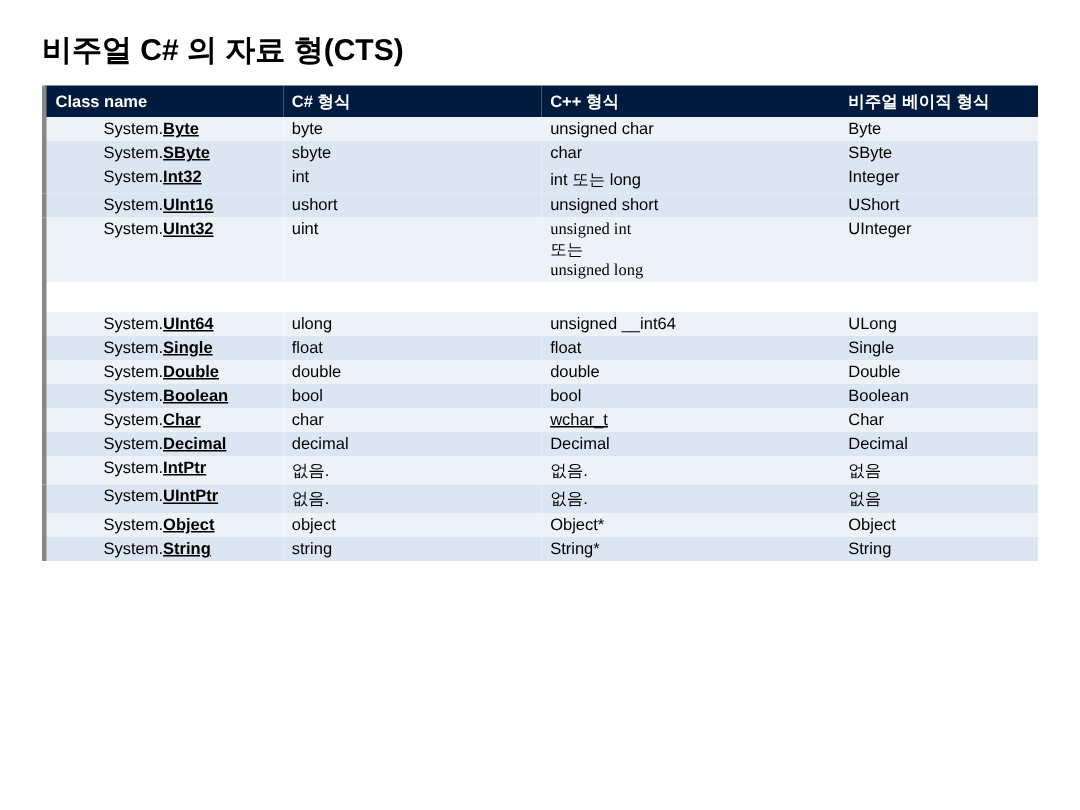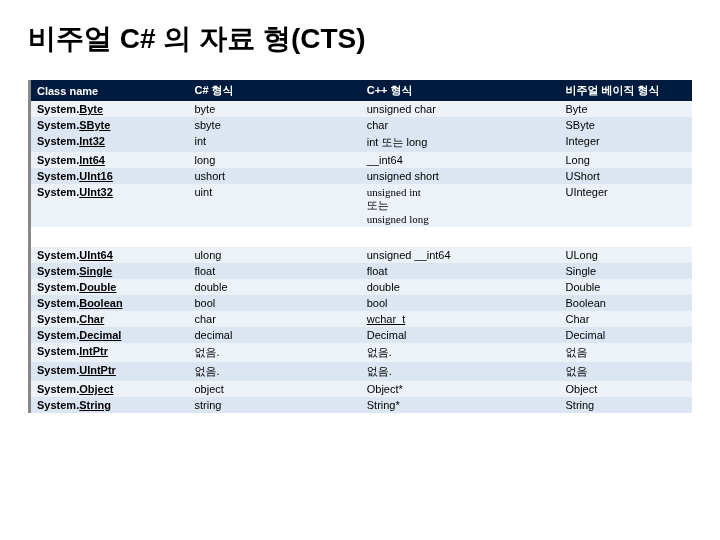--- a/index.html
+++ b/index.html
@@ -9,23 +9,23 @@
     }
     body {
       width: 720px;
       height: 540px;
       background: #fff;
       font-family: Arial, "Malgun Gothic", sans-serif;
       padding: 20px 28px;
       color: #000;
     }
     h1 {
-      font-size: 28px;
+      font-size: 20px;
       font-weight: bold;
-      margin-bottom: 22px;
+      margin-bottom: 10px;
     }
     table {
       border-collapse: collapse;
       width: 100%;
       font-size: 11px;
       border-left: 3px solid #888;
     }
     th {
       text-align: left;
       background: #001b3d;
@@ -42,21 +42,22 @@
       background: #edf2f8;
     }
     tr.even {
       background: #dce6f2;
     }
     tr.spacer td {
       height: 20px;
       background: #fff;
     }
     .cls-prefix {
-      font-weight: bold;
+      font-weight: normal;
+      margin-left: 32px;
     }
     .cls-link {
       font-weight: bold;
       text-decoration: underline;
       color: #000;
     }
     col.c1 { width: 24%; }
     col.c2 { width: 26%; }
     col.c3 { width: 30%; }
     col.c4 { width: 20%; }
@@ -92,26 +93,20 @@
         <td><span class="cls-prefix">System.</span><span class="cls-link">SByte</span></td>
         <td>sbyte</td>
         <td style="white-space: pre-line;">char</td>
         <td>SByte</td>
       </tr>
       <tr class="even">
         <td><span class="cls-prefix">System.</span><span class="cls-link">Int32</span></td>
         <td>int</td>
         <td style="white-space: pre-line;">int 또는 long</td>
         <td>Integer</td>
-      </tr>
-      <tr class="odd">
-        <td><span class="cls-prefix">System.</span><span class="cls-link">Int64</span></td>
-        <td>long</td>
-        <td style="white-space: pre-line;">__int64</td>
-        <td>Long</td>
       </tr>
       <tr class="even">
         <td><span class="cls-prefix">System.</span><span class="cls-link">UInt16</span></td>
         <td>ushort</td>
         <td style="white-space: pre-line;">unsigned short</td>
         <td>UShort</td>
       </tr>
       <tr class="odd">
         <td><span class="cls-prefix">System.</span><span class="cls-link">UInt32</span></td>
         <td>uint</td>

